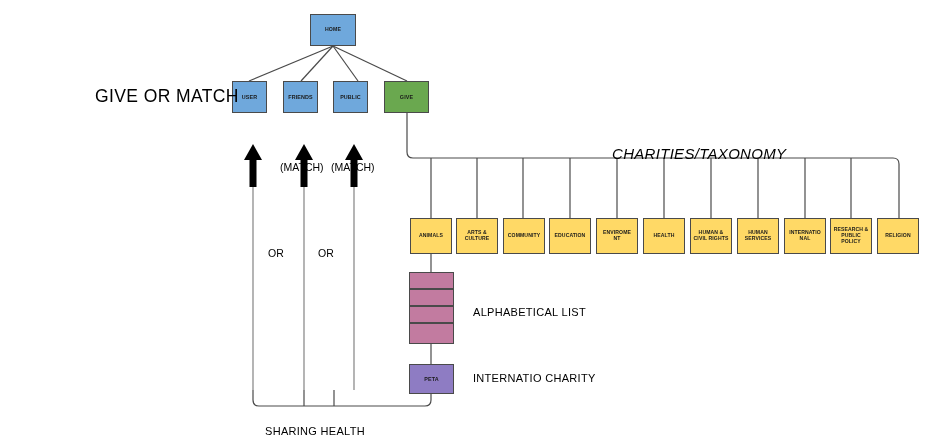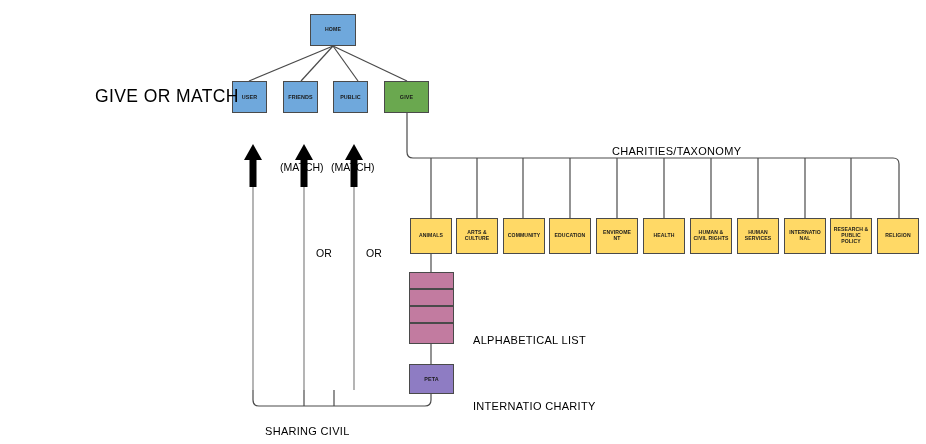--- a/index.html
+++ b/index.html
@@ -45,23 +45,23 @@
   .lbl-peta   { font-size: 5.4px; font-weight: 600; }
 
   .freetext {
     position: absolute;
     color: #000000;
     white-space: nowrap;
     font-family: "Liberation Sans", sans-serif;
   }
   .t-title   { font-size: 17.5px; letter-spacing: 0.4px; }
   .t-match   { font-size: 10.5px; margin-top: 43px; }
-  .t-or      { font-size: 10.5px; margin-left: 48px; }
-  .t-section { font-size: 11px; letter-spacing: 0.3px; }
-  .t-caption { font-size: 11px; letter-spacing: 0.3px; margin-top: 28px; }
+  .t-or      { font-size: 10.5px; }
+  .t-section { font-size: 15px; letter-spacing: 0.3px; font-style: italic; }
+  .t-caption { font-size: 11px; letter-spacing: 0.3px; }
   .t-bottom  { font-size: 11px; letter-spacing: 0.3px; }
 </style>
 </head>
 <body>
 
 <svg id="canvas" viewBox="0 0 926 444" xmlns="http://www.w3.org/2000/svg">
   <g fill="none" stroke="#4a4a4a" stroke-width="1.2">
 
     <path d="M333,46 L249,81"></path>
     <path d="M333,46 L301,81"></path>
@@ -188,13 +188,13 @@
 
 <div class="freetext t-or" style="left:268px; top:247px;">OR</div>
 <div class="freetext t-or" style="left:318px; top:247px;">OR</div>
 
 <div class="freetext t-section" style="left:612px; top:145px;">CHARITIES/TAXONOMY</div>
 
 <div class="freetext t-caption" style="left:473px; top:306px;">ALPHABETICAL LIST</div>
 
 <div class="freetext t-caption" style="left:473px; top:372px;">INTERNATIO CHARITY</div>
 
-<div class="freetext t-bottom" style="left:265px; top:425px;">SHARING CIVIL</div>
+<div class="freetext t-bottom" style="left:265px; top:425px;">SHARING HEALTH</div>
 
 </body></html>

